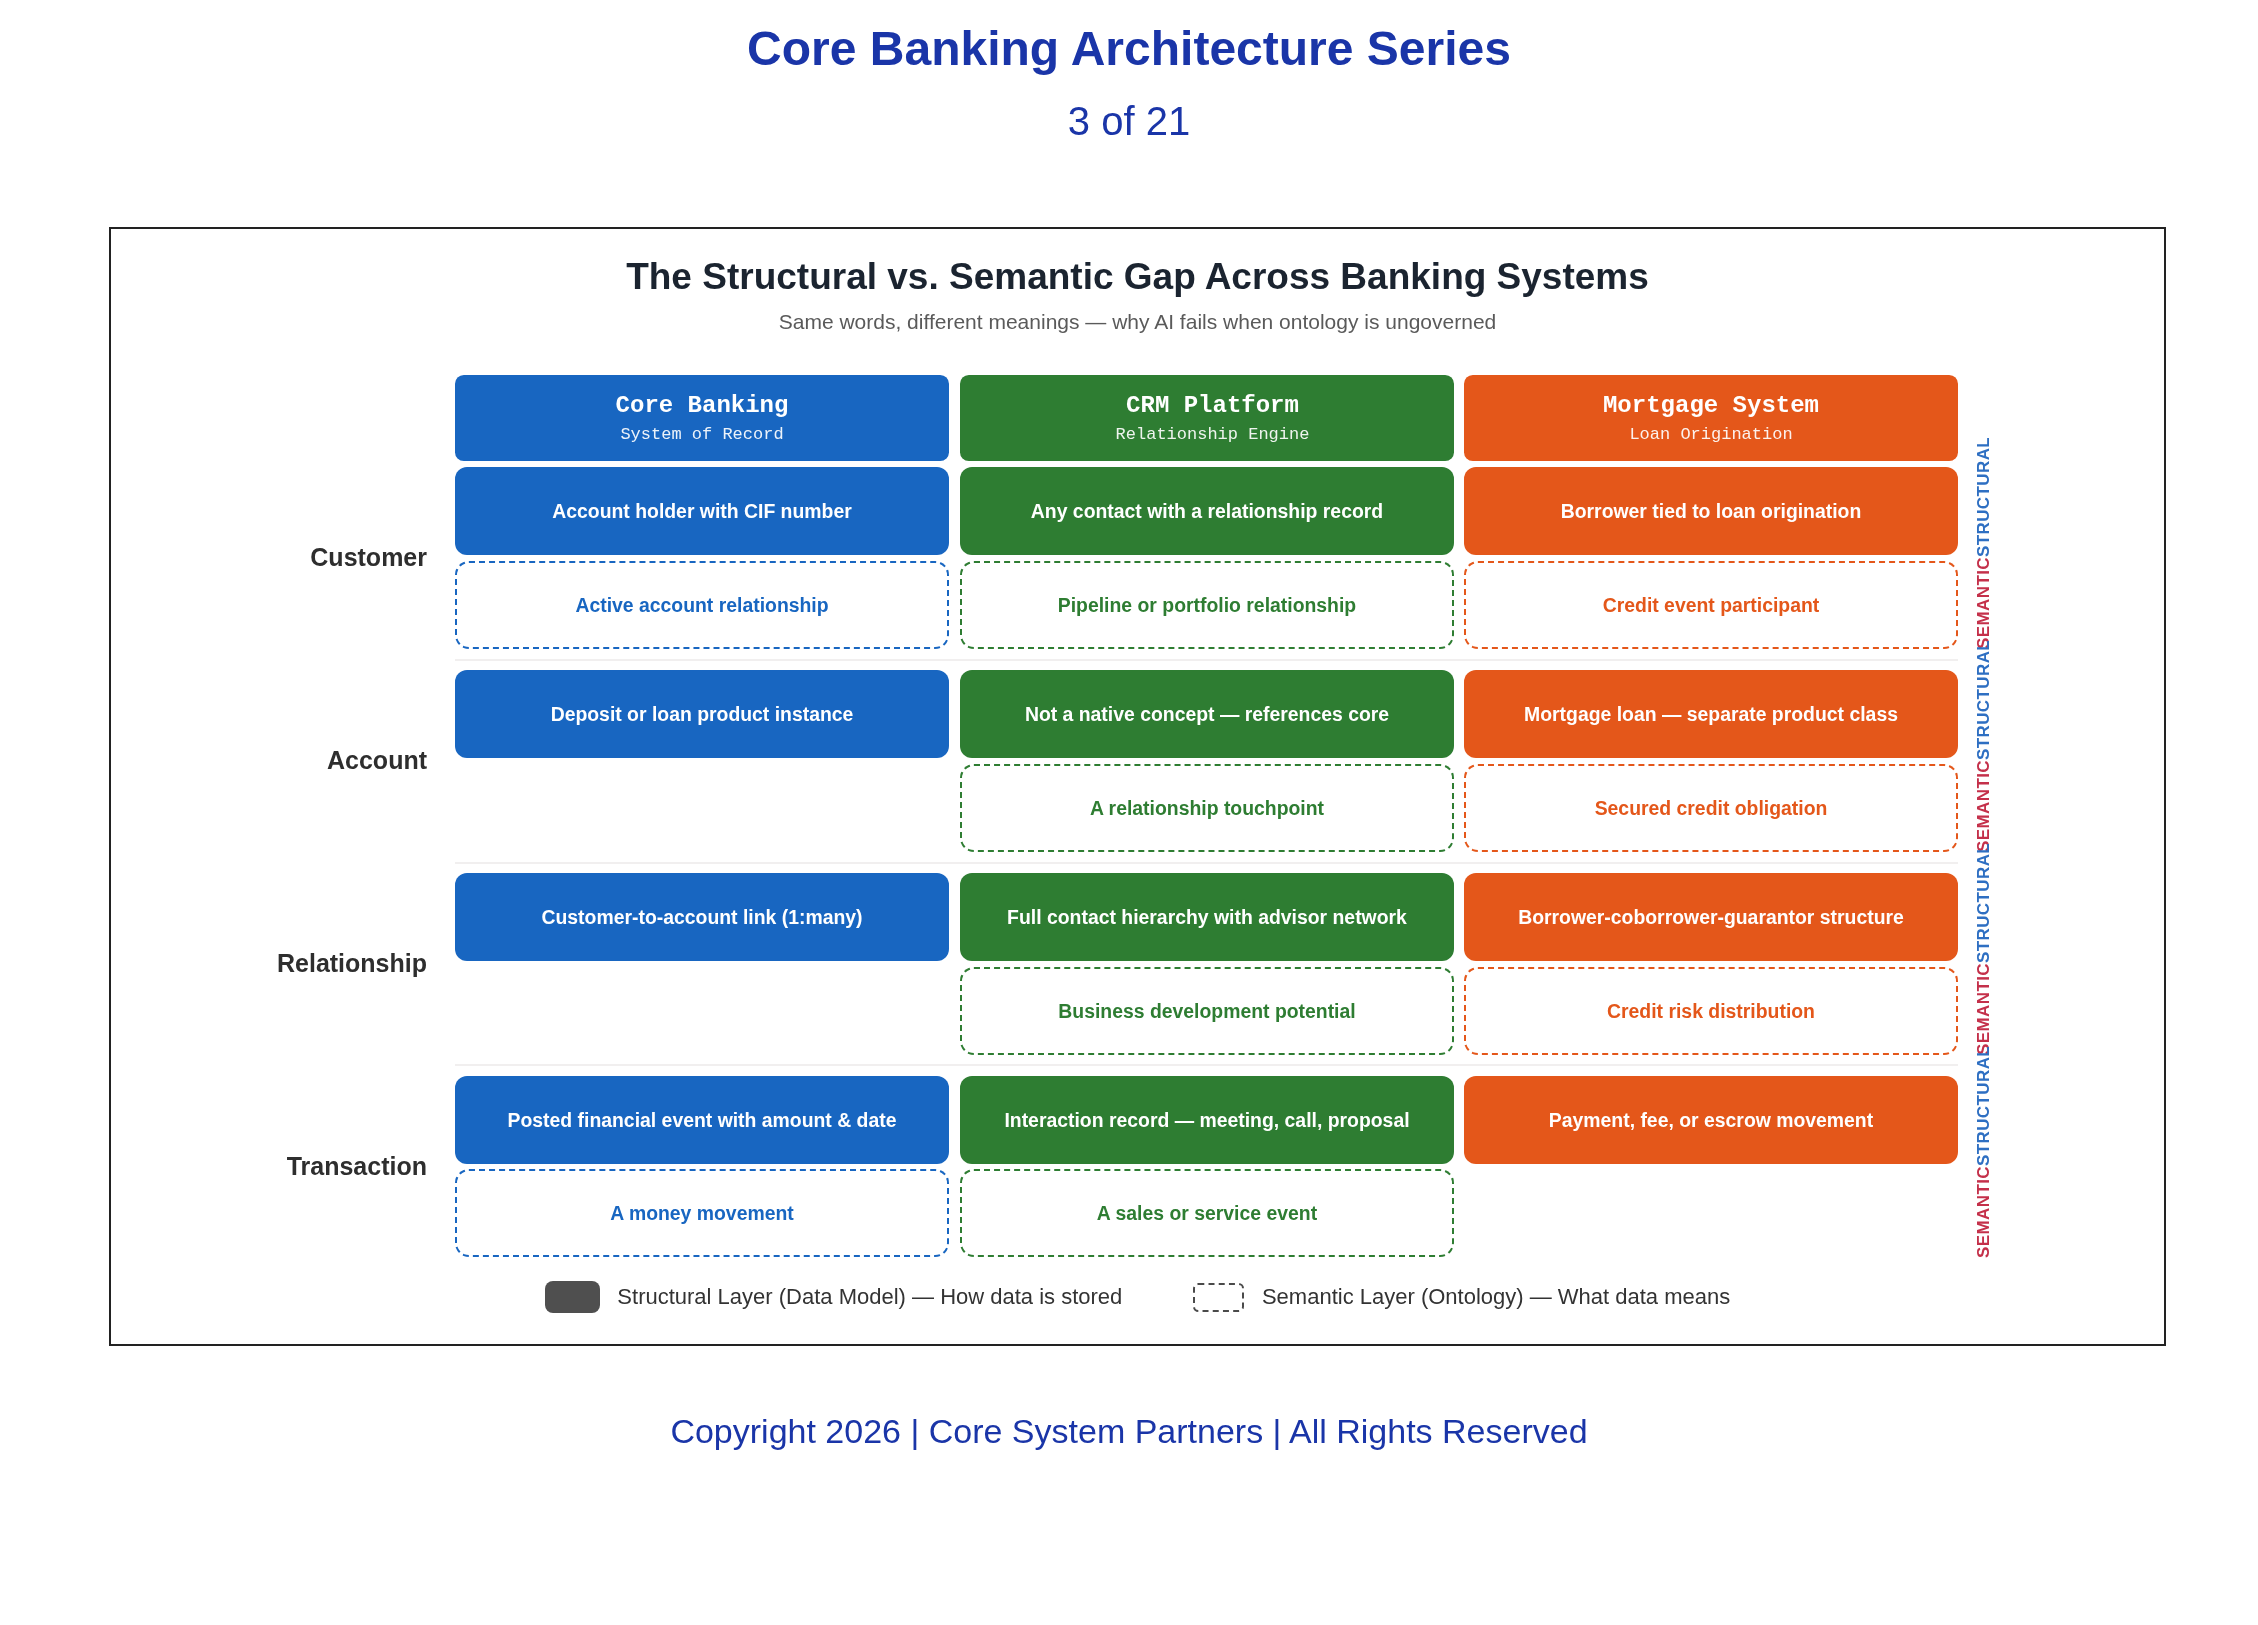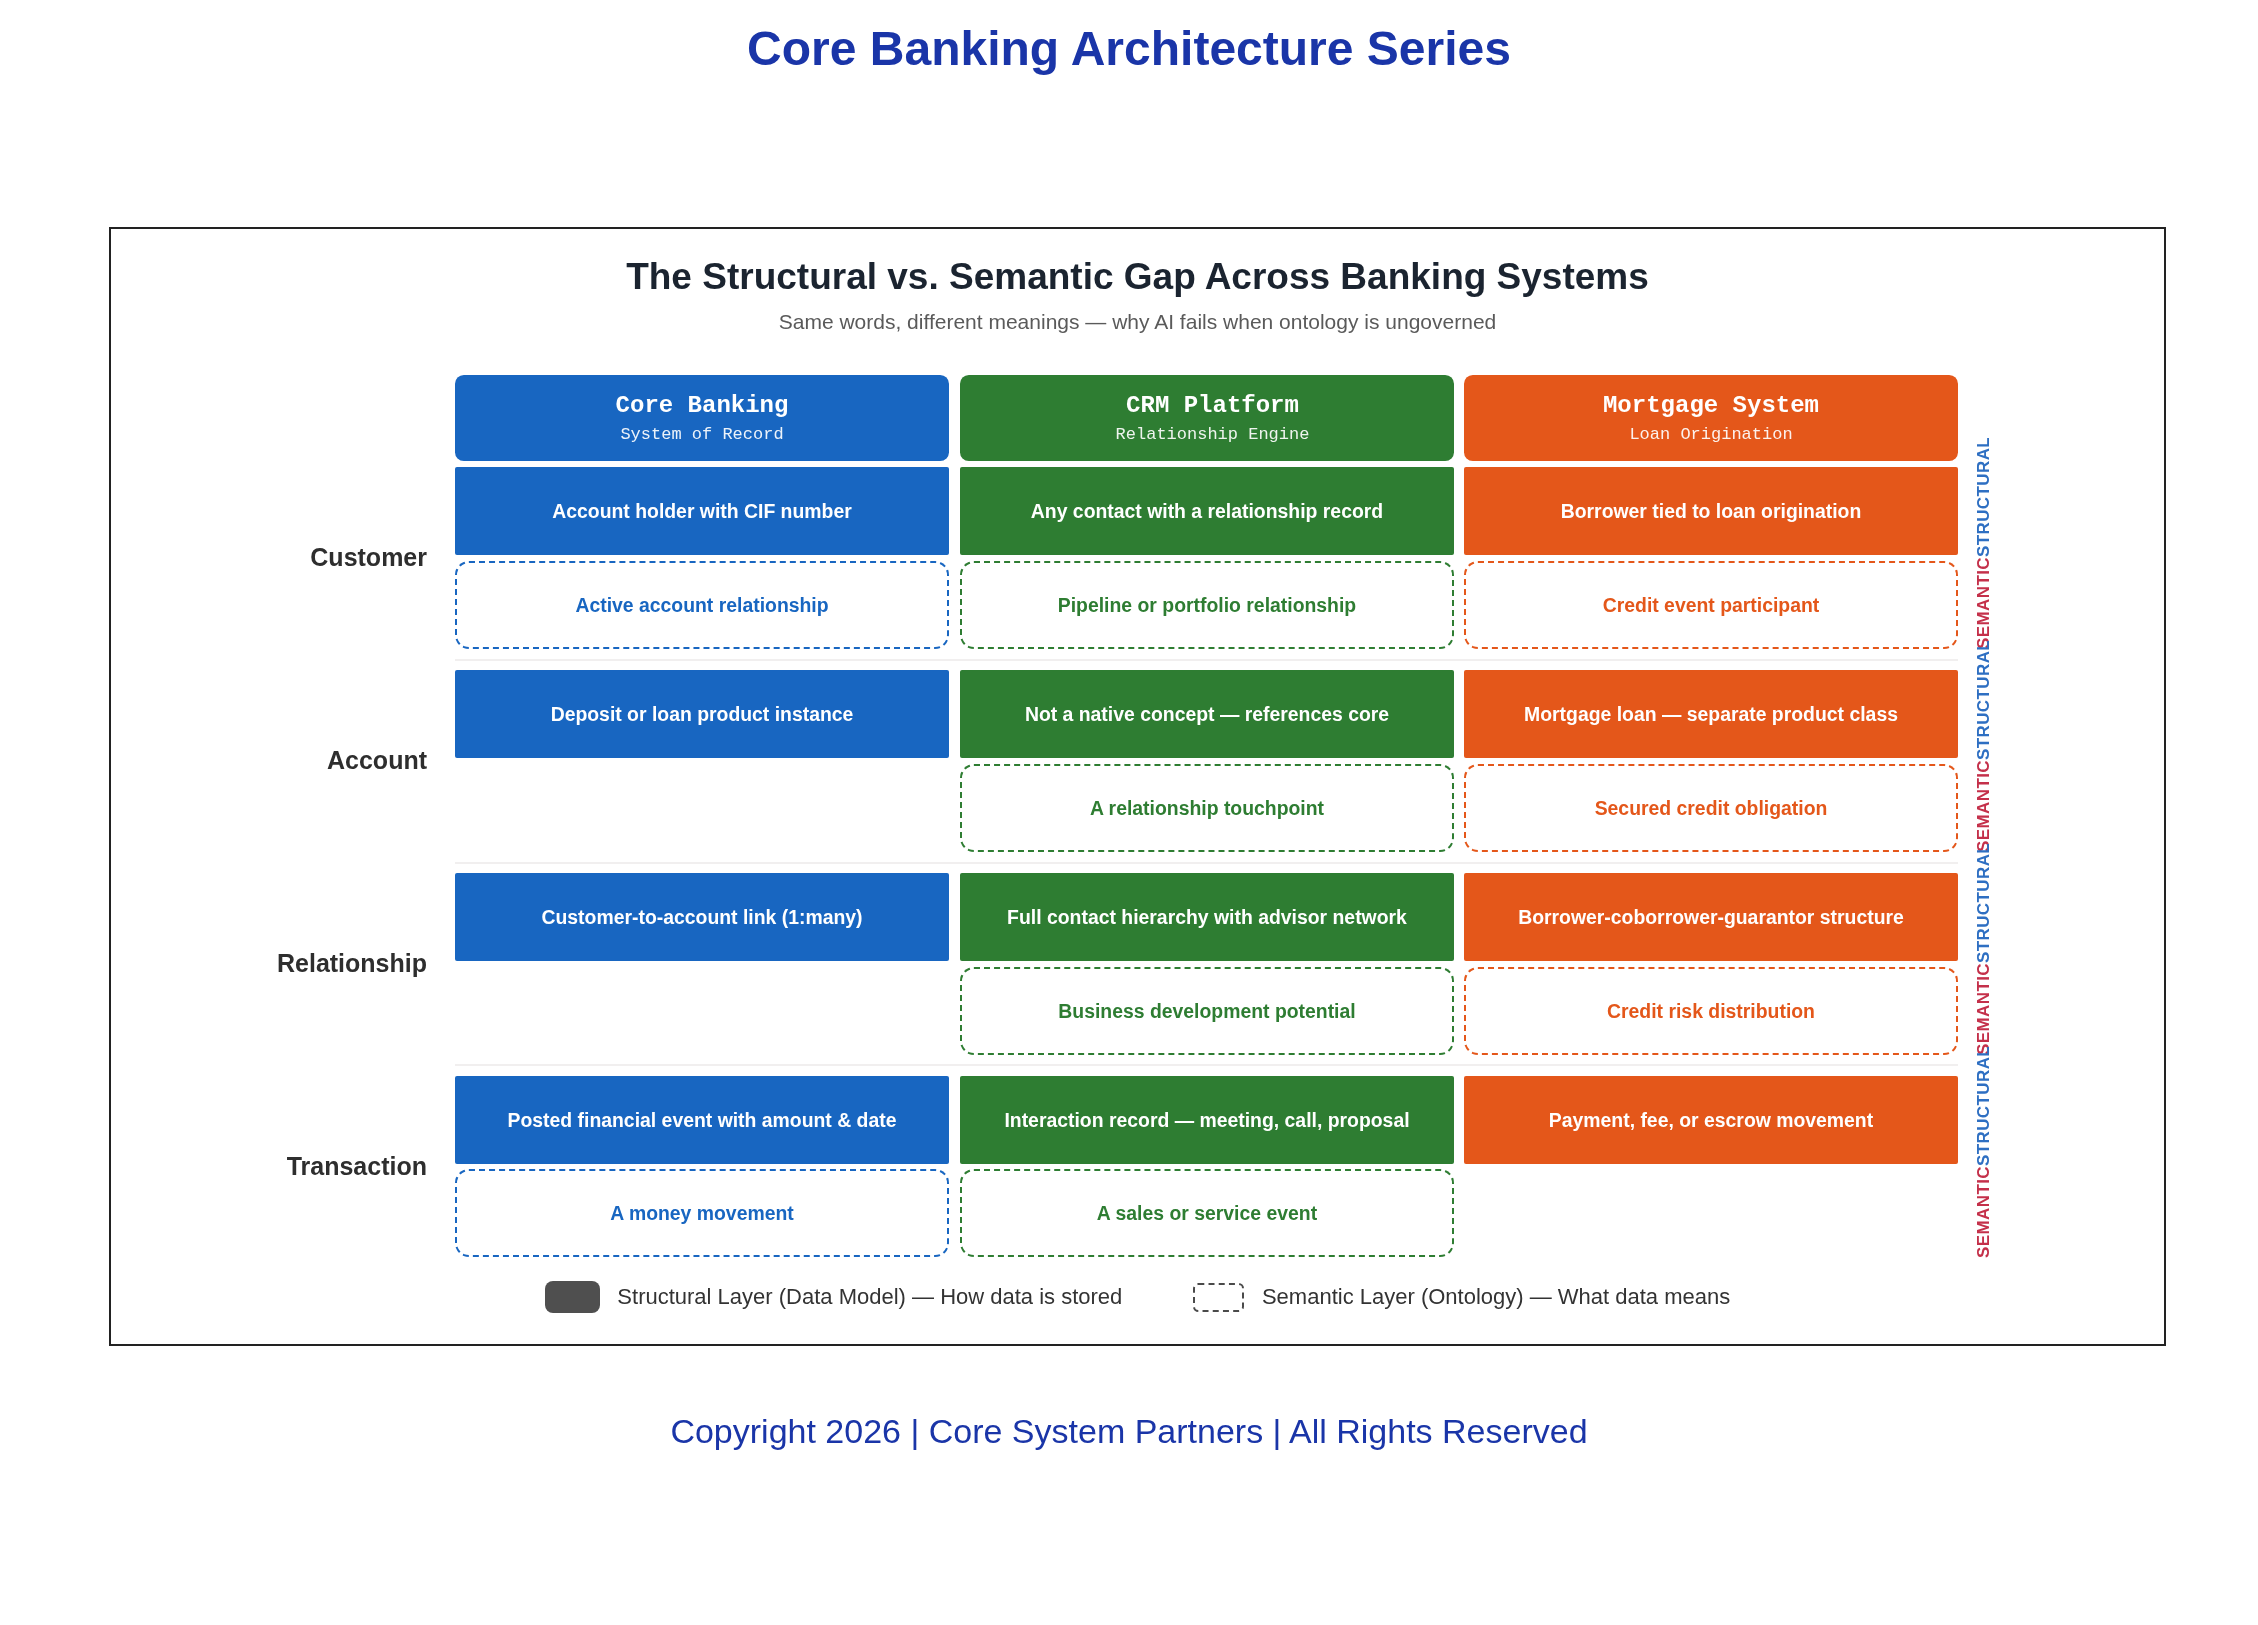--- a/index.html
+++ b/index.html
@@ -65,21 +65,21 @@
     color: #ffffff; text-align: center; font-family: Liberation Mono, monospace;
   }
   .colhead .name { font-size: 24px; font-weight: bold; }
   .colhead .tagline { font-size: 17px; margin-top: 6.2px; opacity: 0.92; }
   .bg-c0 { background: #1866C1; }
   .bg-c1 { background: #2E7D32; }
   .bg-c2 { background: #E4571A; }
   
   .sbox {
     height: 88px;
-    border-radius: 2px;
+    border-radius: 12px;
     display: flex; align-items: center; justify-content: center;
     color: #ffffff; font-size: 19.4px; font-weight: bold;
     text-align: right; padding: 0 26.5px;
   }
   
   .mbox {
     height: 88px;
     border-radius: 14px;
     background: #ffffff;
     display: flex; align-items: center; justify-content: center;
@@ -152,20 +152,21 @@
     font-size: 34px;
     color: #1A35A8;
   }
 </style>
 </head>
 <body>
 
 <div class="page">
 
   <div class="series-title">Core Banking Architecture Series</div>
+  <div class="page-number">3 of 21</div>
 
   <div class="frame">
 
     <div class="d-title">The Structural vs. Semantic Gap Across Banking Systems</div>
     <div class="d-subtitle">Same words, different meanings — why AI fails when ontology is ungoverned</div>
 
     <div class="colbox colhead colx0 bg-c0">
       <div class="name">Core Banking</div>
       <div class="tagline">System of Record</div>
     </div>

